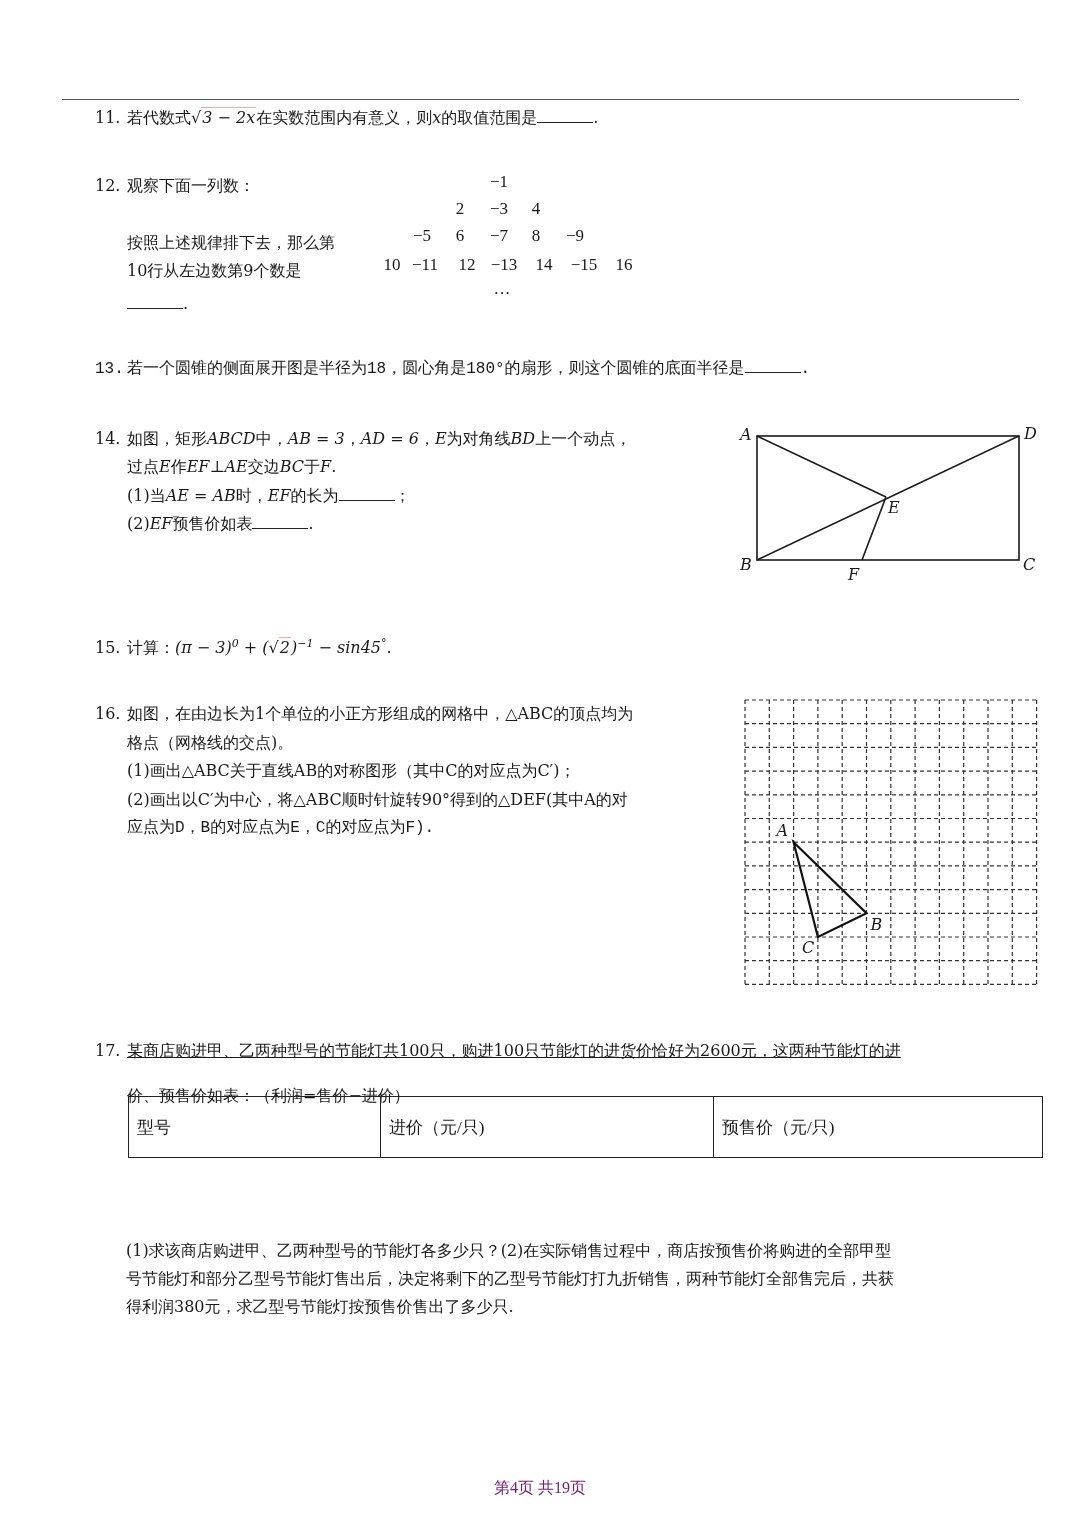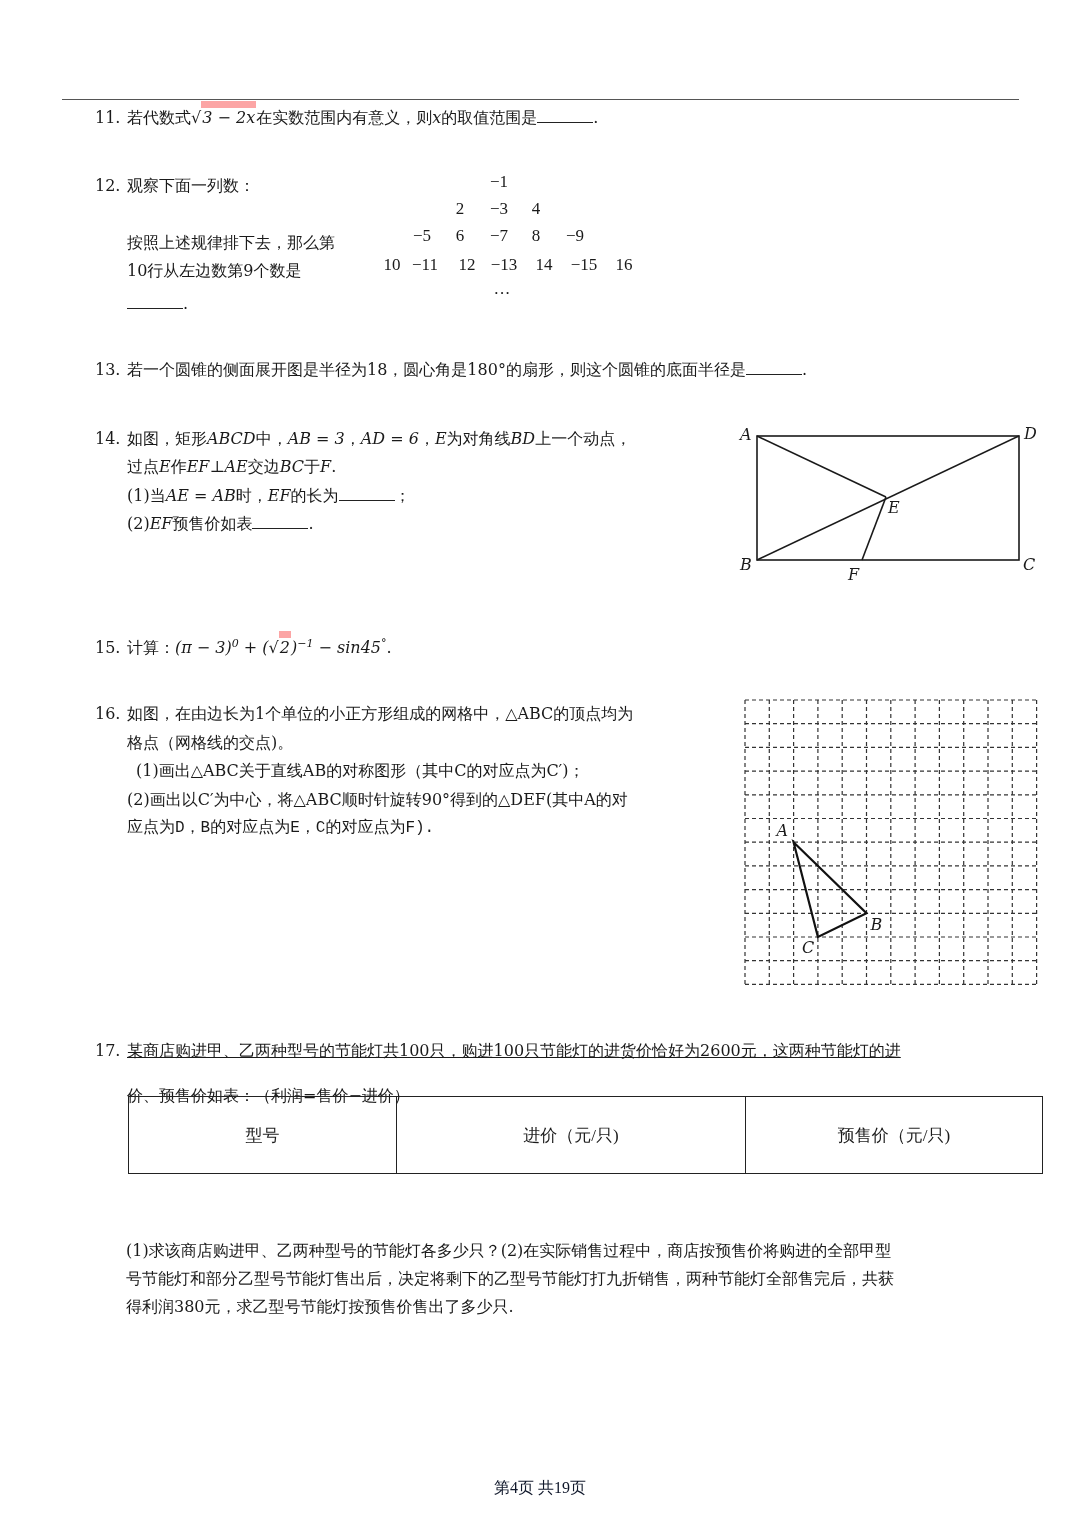--- a/index.html
+++ b/index.html
@@ -8,35 +8,35 @@
     font-family: "DejaVu Serif", "Liberation Serif", serif;
     color: #1a1a1a;
   }
   .top-rule { position: absolute; left: 62px; top: 99px; width: 957px; height: 0; border-top: 1.5px solid #555; }
   .q { position: absolute; font-size: 16px; line-height: 27px; }
   .q .num { display: inline-block; width: 32px; }
   .indent { padding-left: 32px; }
   .m { font-family: "DejaVu Serif", "Liberation Serif", serif; font-style: italic; }
   .blank { display: inline-block; width: 56px; border-bottom: 1px solid #222; height: 16px; vertical-align: baseline; }
   .sqrt { display: inline-block; }
-  .sqrt .rad { border-top: 7px solid #fca5a5; padding: 0 1px; font-style: italic; }
+  .sqrt .rad { border-top: 1px solid #fca5a5; padding: 0 1px; font-style: italic; }
   sup { font-size: 11px; }
 
   .pyramid { position: absolute; font-family: "Liberation Serif", serif; font-size: 17px; }
   .pyr-row { position: absolute; white-space: nowrap; }
   .pyr-row span { position: absolute; transform: translateX(-50%); }
 
   .fig { position: absolute; }
   .fig text { font-family: "DejaVu Serif", "Liberation Serif", serif; font-style: italic; font-size: 16px; fill: #1a1a1a; }
 
   table.prices { position: absolute; left: 128px; top: 1096px; width: 915px; border-collapse: collapse; font-family: "Liberation Serif", "DejaVu Serif", serif; font-size: 17px; }
-  table.prices td, table.prices th { border: 1.5px solid #222; height: 40px; text-align: center; font-weight: normal; padding: 16px; }
+  table.prices td, table.prices th { border: 1.5px solid #222; height: 40px; text-align: left; font-weight: normal; padding: 8px; }
   table.prices tr:first-child th { height: 44px; }
 
-  .footer { position: absolute; left: 0; width: 1080px; top: 1478px; text-align: center; font-size: 16px; color: #0f172a; font-family: "Liberation Serif", "DejaVu Serif", serif; }
+  .footer { position: absolute; left: 0; width: 1080px; top: 1478px; text-align: center; font-size: 16px; color: #701a75; font-family: "Liberation Serif", "DejaVu Serif", serif; }
 </style>
 </head>
 <body>
 
 <div class="top-rule"></div>
 
 <div class="q" style="left:95px; top:104px;">
   <span class="num">11.</span><span>若代数式</span><span class="sqrt">√<span class="rad m">3 − 2x</span></span><span>在实数范围内有意义，则</span><span class="m">x</span><span>的取值范围是</span><span class="blank"></span><span>.</span>
 </div>
 
@@ -76,21 +76,21 @@
     <span style="left:504px;">−13</span>
     <span style="left:544px;">14</span>
     <span style="left:584px;">−15</span>
     <span style="left:624px;">16</span>
   </div>
   <div class="pyr-row" style="top:284px;">
     <span style="left:502px;">···</span>
   </div>
 </div>
 
-<div class="q" style="left:95px; top:356px;">
+<div class="q" style="left:95px; top:356px;font-family:Liberation Mono, monospace;">
   <span class="num">13.</span><span>若一个圆锥的侧面展开图是半径为18，圆心角是180°的扇形，则这个圆锥的底面半径是</span><span class="blank"></span><span>.</span>
 </div>
 
 <div class="q" style="left:95px; top:425px;">
   <span class="num">14.</span><span>如图，矩形</span><span class="m">ABCD</span><span>中，</span><span class="m">AB = 3</span><span>，</span><span class="m">AD = 6</span><span>，</span><span class="m">E</span><span>为对角线</span><span class="m">BD</span><span>上一个动点，</span>
 </div>
 <div class="q indent" style="left:95px; top:453px;">
   <span>过点</span><span class="m">E</span><span>作</span><span class="m">EF⊥AE</span><span>交边</span><span class="m">BC</span><span>于</span><span class="m">F</span><span>.</span>
 </div>
 <div class="q indent" style="left:95px; top:482px;">
@@ -118,21 +118,21 @@
 <div class="q" style="left:95px; top:630px;">
   <span class="num">15.</span><span>计算：</span><span class="m">(π − 3)</span><sup class="m">0</sup><span class="m"> + (</span><span class="sqrt">√<span class="rad m">2</span></span><span class="m">)</span><sup class="m">−1</sup><span class="m"> − sin45</span><sup>°</sup><span>.</span>
 </div>
 
 <div class="q" style="left:95px; top:700px;">
   <span class="num">16.</span><span>如图，在由边长为1个单位的小正方形组成的网格中，△ABC的顶点均为</span>
 </div>
 <div class="q indent" style="left:95px; top:729px;">
   <span>格点（网格线的交点)。</span>
 </div>
-<div class="q indent" style="left:104px; top:757px;">
+<div class="q indent" style="left:95px; top:757px;">
   <span>(1)画出△ABC关于直线AB的对称图形（其中C的对应点为C′)；</span>
 </div>
 <div class="q indent" style="left:95px; top:786px;">
   <span>(2)画出以C′为中心，将△ABC顺时针旋转90°得到的△DEF(其中A的对</span>
 </div>
 <div class="q indent" style="left:95px; top:815px;font-family:Liberation Mono, monospace;">
   <span>应点为D，B的对应点为E，C的对应点为F).</span>
 </div>
 
 <svg class="fig" style="left:740px; top:695px;" width="300" height="295" viewBox="0 0 300 295">

